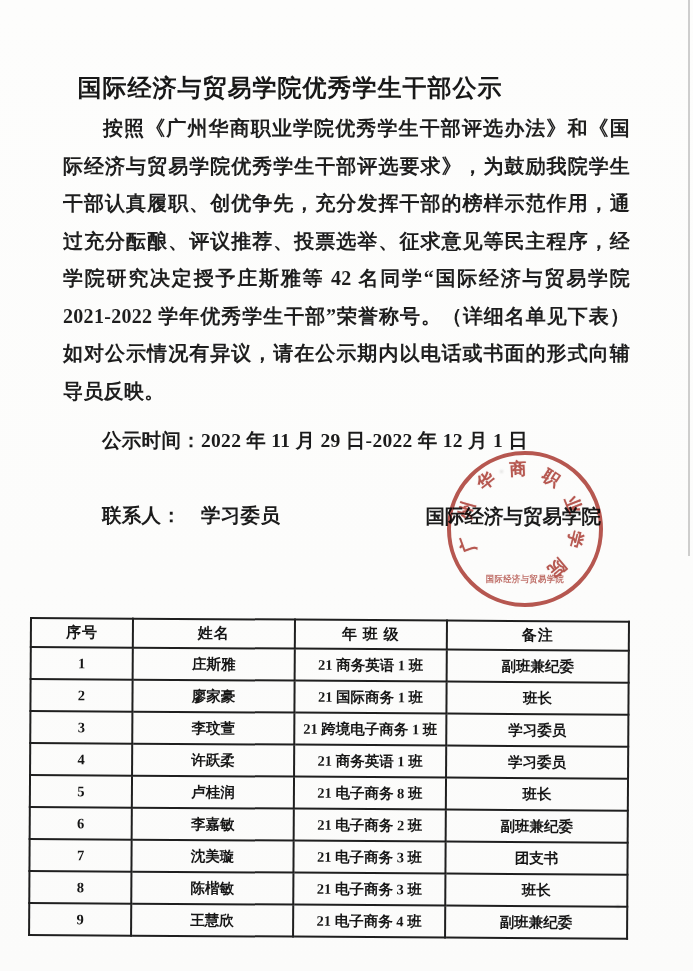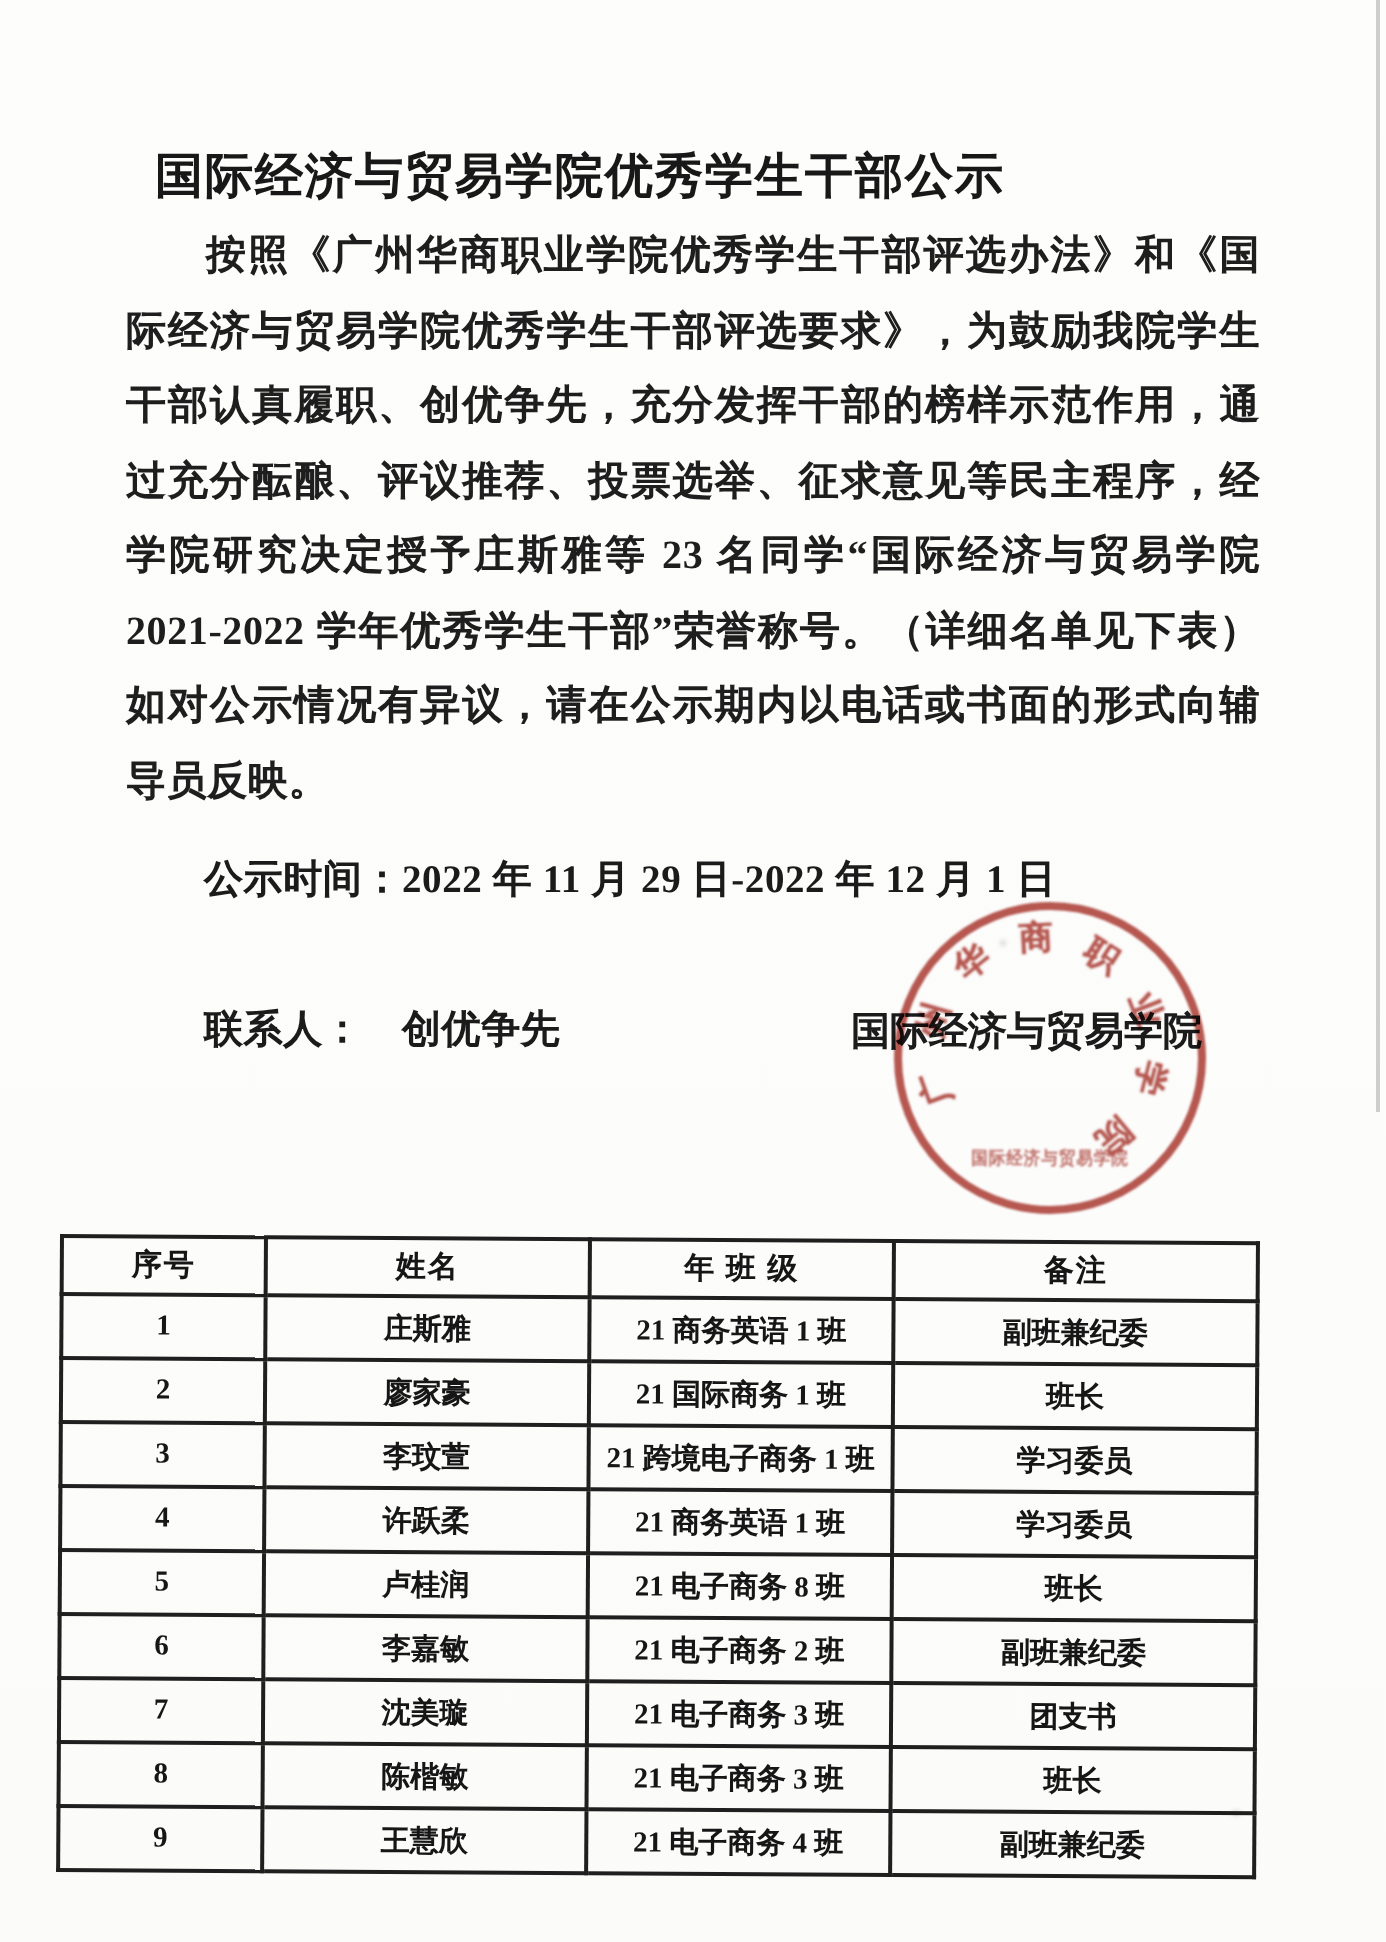--- a/index.html
+++ b/index.html
@@ -89,25 +89,25 @@
 </head>
 <body>
 
 <div class="page">
   <div class="scan-edge"></div>
   <div class="speck s1"></div>
   <div class="speck s2"></div>
 
   <div class="doc-title">国际经济与贸易学院优秀学生干部公示</div>
 
-  <div class="doc-body">按照《广州华商职业学院优秀学生干部评选办法》和《国际经济与贸易学院优秀学生干部评选要求》，为鼓励我院学生干部认真履职、创优争先，充分发挥干部的榜样示范作用，通过充分酝酿、评议推荐、投票选举、征求意见等民主程序，经学院研究决定授予庄斯雅等 23 名同学“国际经济与贸易学院 2021-2022 学年优秀学生干部”荣誉称号。（详细名单见下表）如对公示情况有异议，请在公示期内以电话或书面的形式向辅导员反映。</div>
+  <div class="doc-body">按照《广州华商职业学院优秀学生干部评选办法》和《国际经济与贸易学院优秀学生干部评选要求》，为鼓励我院学生干部认真履职、创优争先，充分发挥干部的榜样示范作用，通过充分酝酿、评议推荐、投票选举、征求意见等民主程序，经学院研究决定授予庄斯雅等 42 名同学“国际经济与贸易学院 2021-2022 学年优秀学生干部”荣誉称号。（详细名单见下表）如对公示情况有异议，请在公示期内以电话或书面的形式向辅导员反映。</div>
 
   <div class="info-block">
     <div class="info-line">公示时间：2022 年 11 月 29 日-2022 年 12 月 1 日</div>
-    <div class="info-line">联系人：　创优争先</div>
+    <div class="info-line">联系人：　学习委员</div>
   </div>
 
   <div class="signature">
     <div class="sig-org">国际经济与贸易学院</div>
   </div>
 
   <div class="seal">
     <div class="seal-arc">
         <span class="seal-char" style="left: 17.3772px; top: 89.1531px; transform: translate(-50%, -50%) rotate(-110deg);">广</span>
         <span class="seal-char" style="left: 16.093px; top: 54.8329px; transform: translate(-50%, -50%) rotate(-74.2857deg);">州</span>

